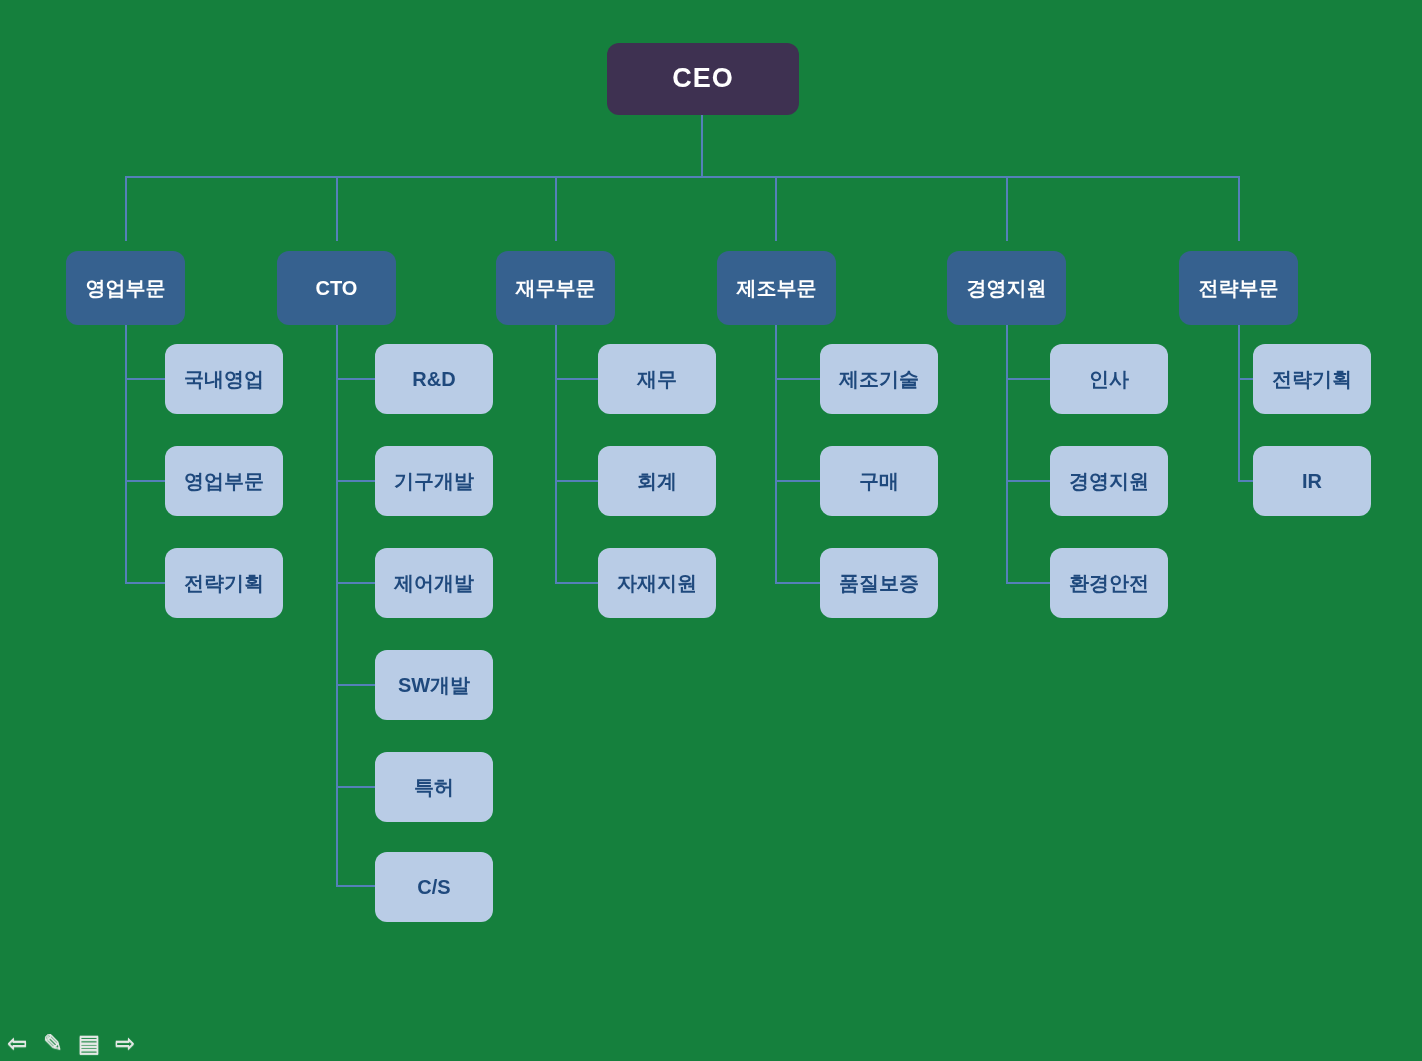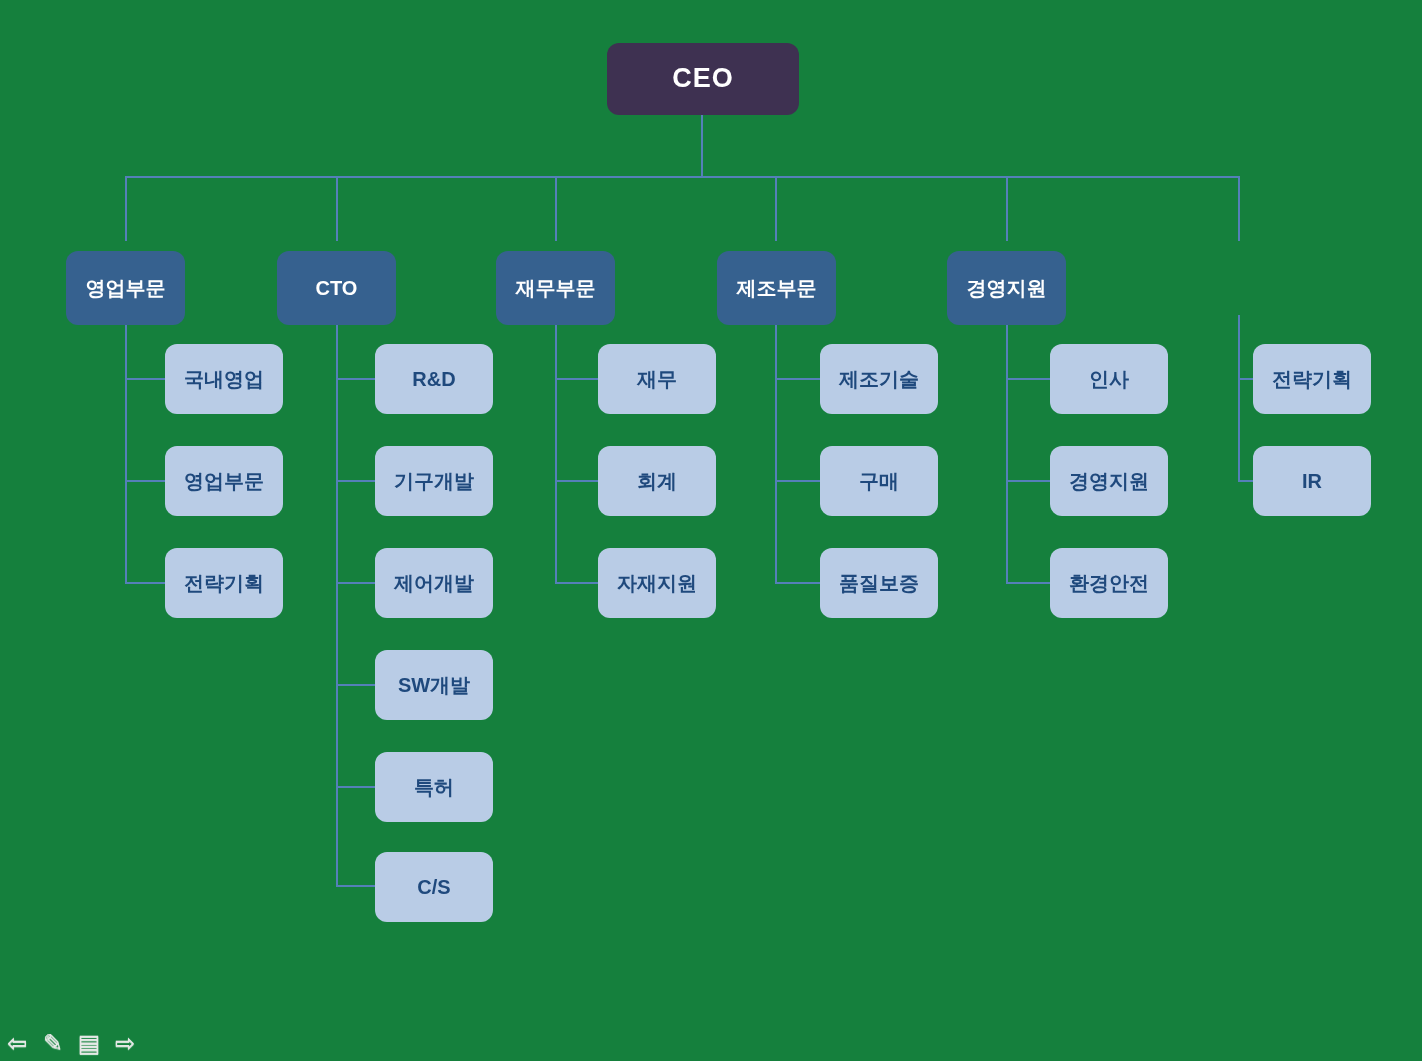--- a/index.html
+++ b/index.html
@@ -93,20 +93,21 @@
   <div class="c h" style="left:1238px;top:378px;width:17px"></div>
   <div class="c h" style="left:1238px;top:480px;width:17px"></div>
 
   <div class="box root">CEO</div>
 
   <div class="box branch" style="left:66px">영업부문</div>
   <div class="box branch" style="left:277px">CTO</div>
   <div class="box branch" style="left:496px">재무부문</div>
   <div class="box branch" style="left:717px">제조부문</div>
   <div class="box branch" style="left:947px">경영지원</div>
+  <div class="box branch" style="left:1179px">전략부문</div>
 
   <div class="box leaf" style="left:165px;top:344px">국내영업</div>
   <div class="box leaf" style="left:165px;top:446px">영업부문</div>
   <div class="box leaf" style="left:165px;top:548px">전략기획</div>
 
   <div class="box leaf" style="left:375px;top:344px">R&amp;D</div>
   <div class="box leaf" style="left:375px;top:446px">기구개발</div>
   <div class="box leaf" style="left:375px;top:548px">제어개발</div>
   <div class="box leaf" style="left:375px;top:650px">SW개발</div>
   <div class="box leaf" style="left:375px;top:752px">특허</div>

